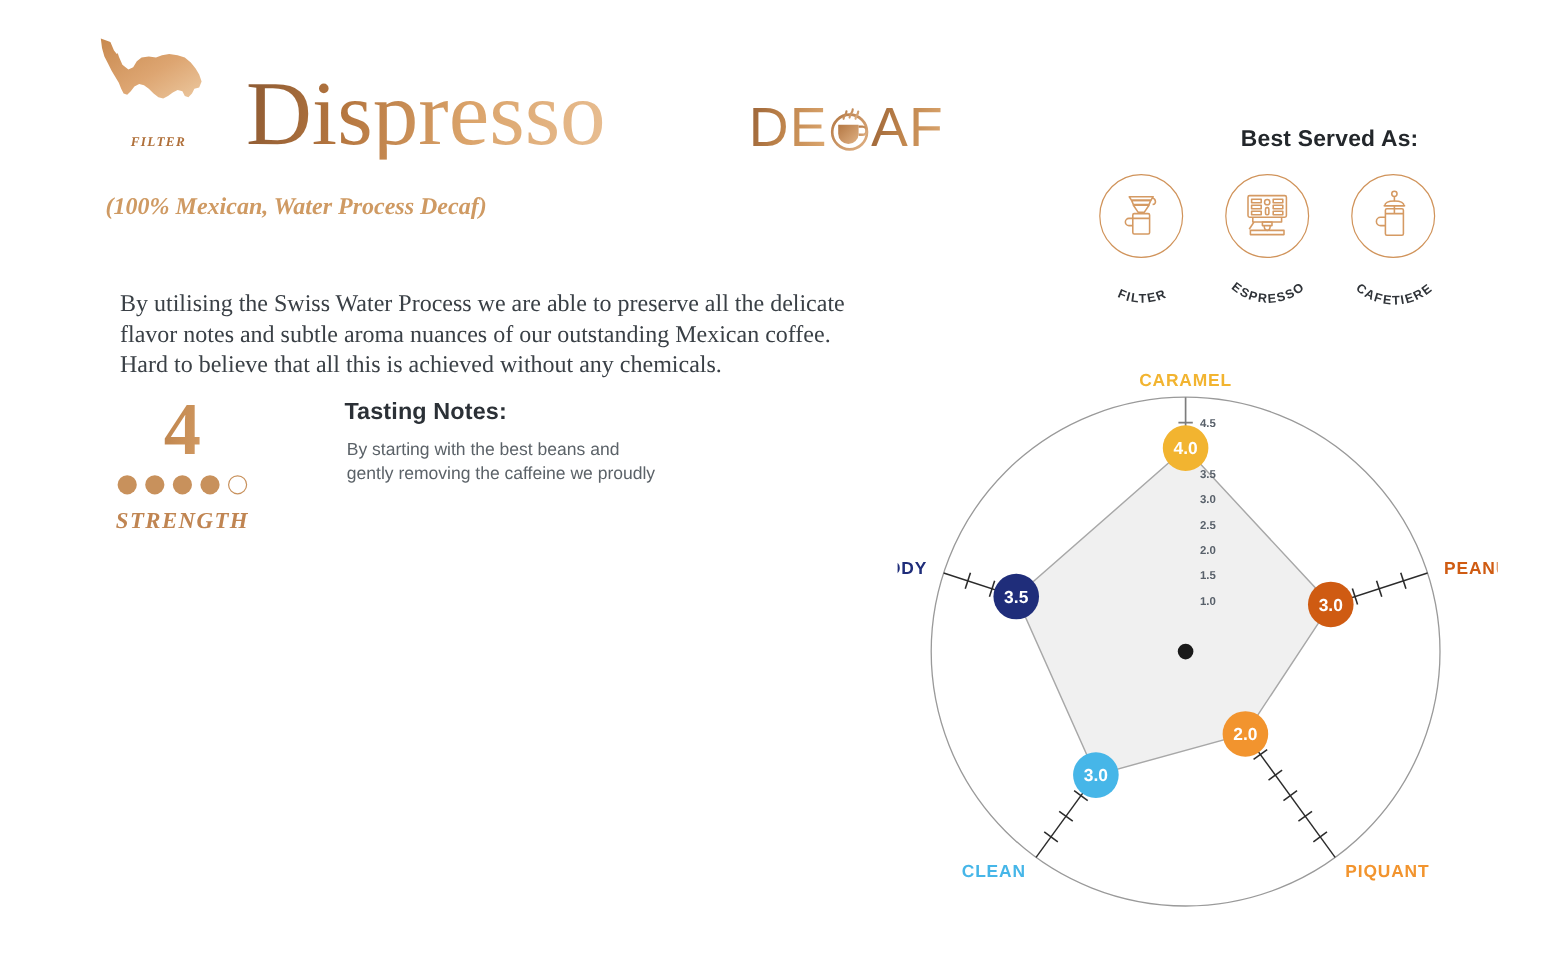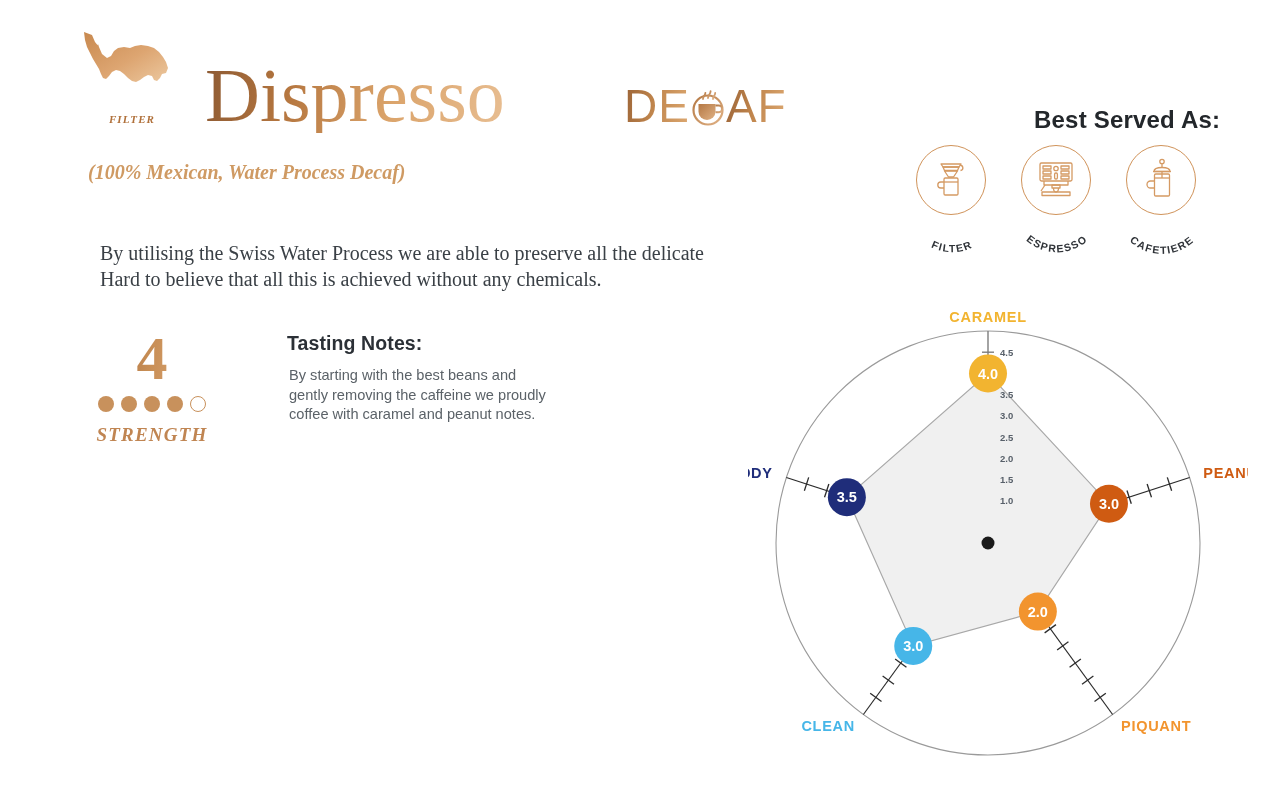--- a/index.html
+++ b/index.html
@@ -48,21 +48,21 @@
   #body-copy{
     left:100px;top:204px;width:670px;
     font-family:"Liberation Serif", serif;
     font-size:20px;line-height:25.5px;color:#3a4046;margin-top:37px;
   }
   #body-copy div{white-space:nowrap;}
 
   
   #served-heading{
     left:1034px;top:106px;
-    font-size:24px;font-weight:700;color:#23272b;letter-spacing:.2px;
+    font-size:19px;font-weight:700;color:#23272b;letter-spacing:.2px;
     white-space:nowrap;
   }
   #served-row{left:910px;top:145px;width:305px;height:115px;}
   .served-item{position:absolute;width:84px;height:112px;}
   .served-ring{
     position:absolute;left:6px;top:0;width:70px;height:70px;
     border:1.4px solid #d0935a;border-radius:50%;
     box-sizing:border-box;
   }
   .served-ico{position:absolute;left:6px;top:0;width:70px;height:70px;}
@@ -152,20 +152,21 @@
     <path fill="none" stroke="url(#gCup)" stroke-width="2" d="M29.5,22.5 h3.2 a3.4,3.4 0 0 1 0,6.8 h-3.2"></path>
     <path fill="none" stroke="url(#gCup)" stroke-width="1.8" stroke-linecap="round" d="M17,16 c0,-3 2.4,-3.2 2.4,-6.2 M22,15 c0,-3.4 2.6,-3.6 2.6,-6.8 M27,16 c0,-3 2.2,-3.2 2.2,-6"></path>
   </svg>
   <span class="decaf-text">AF</span>
 </div>
 
 <div class="abs" id="subtitle">(100% Mexican, Water Process Decaf)</div>
 
 <div class="abs" id="body-copy">
   <div>By utilising the Swiss Water Process we are able to preserve all the delicate</div>
+  <div>flavor notes and subtle aroma nuances of our outstanding Mexican coffee.</div>
   <div>Hard to believe that all this is achieved without any chemicals.</div>
 </div>
 
 <div class="abs" id="served-heading">Best Served As:</div>
 
 <div class="abs" id="served-row">
 
   <div class="served-item" style="left:0px;top:0px;">
     <div class="served-ring"></div>
     <svg class="served-ico" viewBox="0 0 70 70">
@@ -241,21 +242,20 @@
     <span class="sdot on"></span>
     <span class="sdot off"></span>
   </div>
   <div id="strength-label">STRENGTH</div>
 </div>
 
 <div class="abs" id="tasting-heading">Tasting Notes:</div>
 <div class="abs" id="tasting-body">
   <div>By starting with the best beans and</div>
   <div>gently removing the caffeine we proudly</div>
-  <div>coffee with caramel and peanut notes.</div>
 </div>
 
 <svg class="abs" id="radar" viewBox="0 0 500 500">
   <circle cx="240" cy="247" r="212" fill="none" stroke="#9a9a9a" stroke-width="1.1"></circle>
   <g id="radar-axes">
       <line x1="240" y1="247" x2="240" y2="35" stroke="#7d7d7d" stroke-width="1.4"></line>
       <line x1="234" y1="225.8" x2="246" y2="225.8" stroke="#7d7d7d" stroke-width="1.4"></line>
       <line x1="234" y1="204.6" x2="246" y2="204.6" stroke="#7d7d7d" stroke-width="1.4"></line>
       <line x1="234" y1="183.4" x2="246" y2="183.4" stroke="#7d7d7d" stroke-width="1.4"></line>
       <line x1="234" y1="162.2" x2="246" y2="162.2" stroke="#7d7d7d" stroke-width="1.4"></line>

